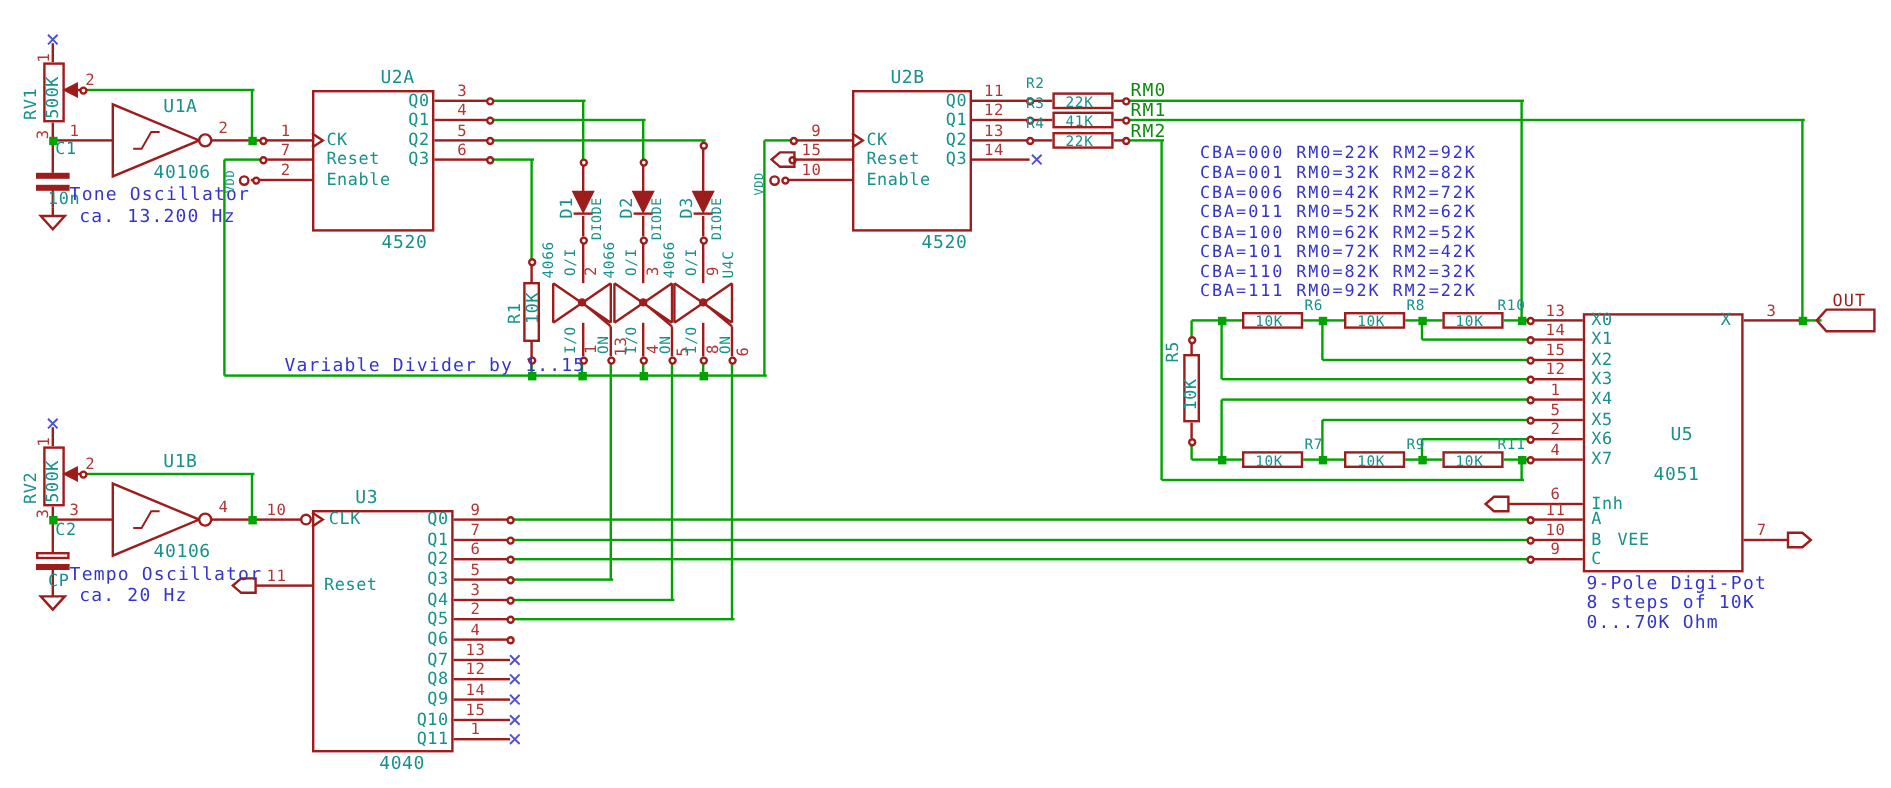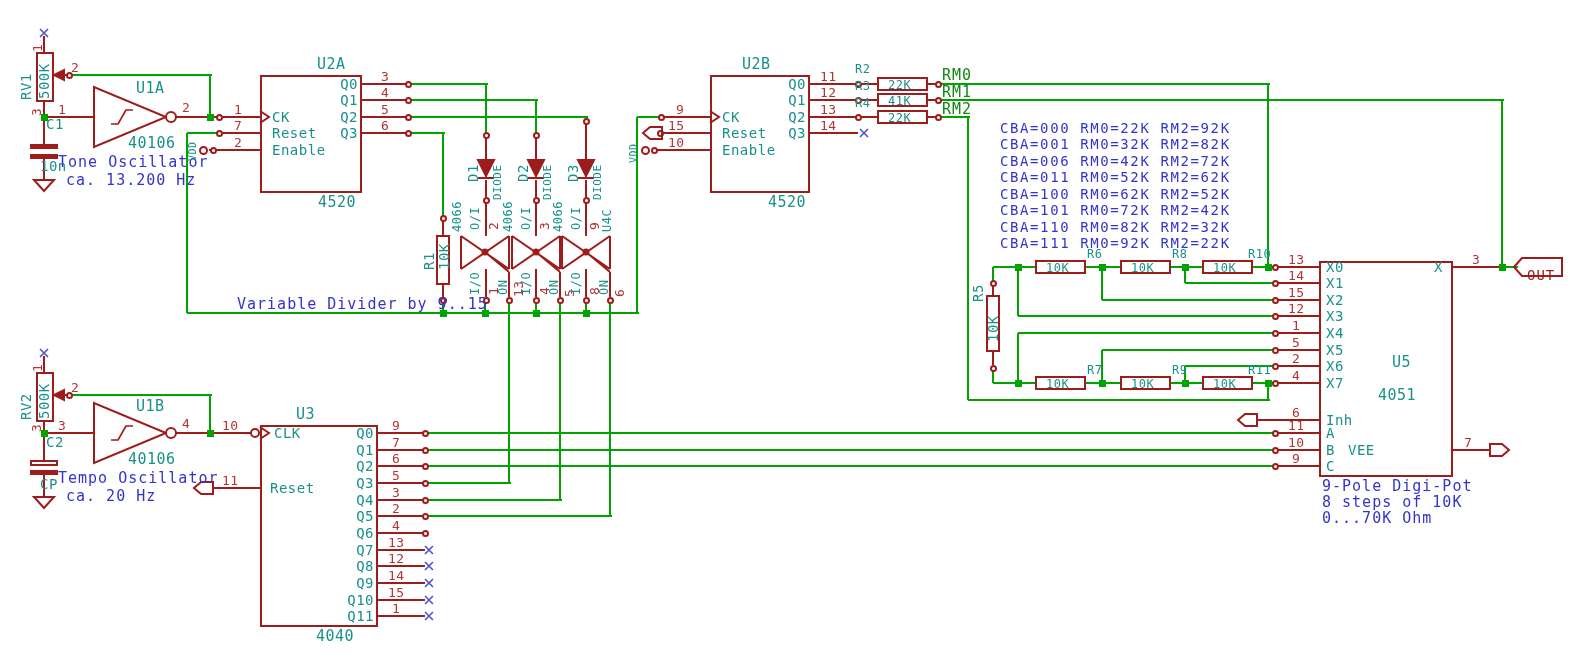--- a/index.html
+++ b/index.html
@@ -150,21 +150,21 @@
   <span class="t cy ra" style="left:328px;top:77px;width:30px">Q0</span>
   <span class="t cy ra" style="left:328px;top:93px;width:30px">Q1</span>
   <span class="t cy ra" style="left:328px;top:110px;width:30px">Q2</span>
   <span class="t cy ra" style="left:328px;top:126px;width:30px">Q3</span>
   <span class="t rn" style="left:381px;top:70px">3</span>
   <span class="t rn" style="left:381px;top:86px">4</span>
   <span class="t rn" style="left:381px;top:103px">5</span>
   <span class="t rn" style="left:381px;top:119px">6</span>
   <span class="t cy cy15" style="left:318px;top:195px">4520</span>
 
-  <span class="t bl" style="left:237px;top:297px">Variable Divider by 9..15</span>
+  <span class="t bl" style="left:237px;top:297px">Variable Divider by 1..15</span>
   <span class="t cy vt" style="left:466px;top:182px">D1</span>
   <span class="t cy cy11 vt" style="left:492px;top:200px">DIODE</span>
   <span class="t cy vt" style="left:516px;top:182px">D2</span>
   <span class="t cy cy11 vt" style="left:542px;top:200px">DIODE</span>
   <span class="t cy vt" style="left:566px;top:182px">D3</span>
   <span class="t cy cy11 vt" style="left:592px;top:200px">DIODE</span>
   <span class="t cy cy12 vt" style="left:451px;top:232px">4066</span>
   <span class="t cy cy12 vt" style="left:469px;top:230px">O/I</span>
   <span class="t rn vt" style="left:487px;top:230px">2</span>
   <span class="t cy cy12 vt" style="left:469px;top:295px">I/O</span>
@@ -263,34 +263,34 @@
   <span class="t cy" style="left:1326px;top:413px">Inh</span>
   <span class="t cy" style="left:1326px;top:426px">A</span>
   <span class="t cy" style="left:1326px;top:443px">B</span>
   <span class="t cy" style="left:1326px;top:459px">C</span>
   <span class="t cy cy15" style="left:1392px;top:355px">U5</span>
   <span class="t cy cy15" style="left:1378px;top:388px">4051</span>
   <span class="t cy" style="left:1434px;top:260px">X</span>
   <span class="t cy" style="left:1348px;top:443px">VEE</span>
   <span class="t rn" style="left:1472px;top:253px">3</span>
   <span class="t rn" style="left:1464px;top:436px">7</span>
-  <span class="t rl" style="left:1527px;top:268px">OUT</span>
+  <span class="t rl" style="left:1527px;top:244px">OUT</span>
   <span class="t bl" style="left:1322px;top:479px">9-Pole Digi-Pot</span>
   <span class="t bl" style="left:1322px;top:495px">8 steps of 10K</span>
   <span class="t bl" style="left:1322px;top:511px">0...70K Ohm</span>
 
   <span class="t rn vt" style="left:31px;top:372px">1</span>
   <span class="t cy vt" style="left:19px;top:420px">RV2</span>
   <span class="t cy vt" style="left:37px;top:419px">500K</span>
   <span class="t rn" style="left:71px;top:381px">2</span>
   <span class="t rn vt" style="left:30px;top:432px">3</span>
   <span class="t cy" style="left:46px;top:435px">C2</span>
   <span class="t cy" style="left:40px;top:477px">CP</span>
   <span class="t rn" style="left:58px;top:419px">3</span>
-  <span class="t cy cy15" style="left:136px;top:399px">U1B</span>
+  <span class="t cy cy15" style="left:136px;top:377px">U1B</span>
   <span class="t cy cy15" style="left:128px;top:452px">40106</span>
   <span class="t rn" style="left:182px;top:417px">4</span>
   <span class="t bl" style="left:58px;top:471px">Tempo Oscillator</span>
   <span class="t bl" style="left:66px;top:489px">ca. 20 Hz</span>
 
   <span class="t cy cy15" style="left:296px;top:407px">U3</span>
   <span class="t rn" style="left:222px;top:419px">10</span>
   <span class="t cy" style="left:274px;top:426px">CLK</span>
   <span class="t rn" style="left:222px;top:474px">11</span>
   <span class="t cy" style="left:270px;top:481px">Reset</span>

